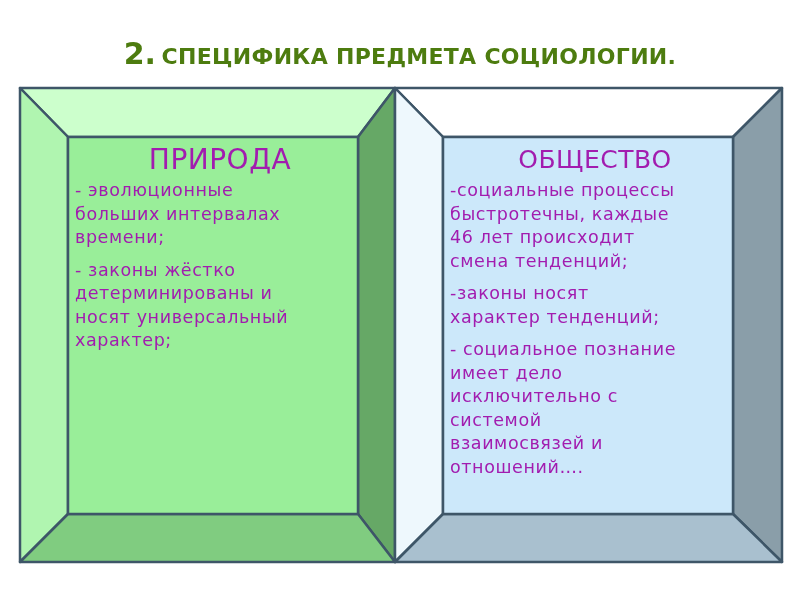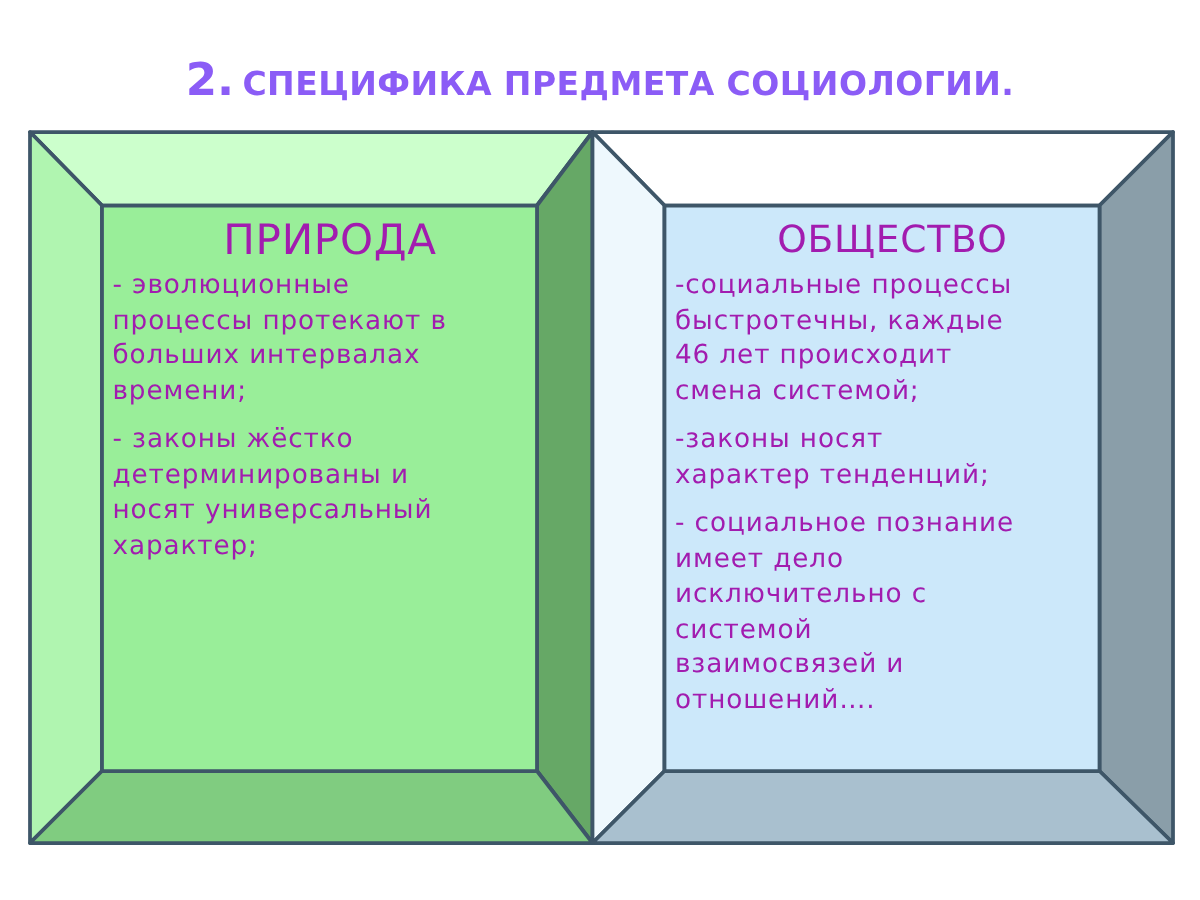--- a/index.html
+++ b/index.html
@@ -1,17 +1,17 @@
 <!DOCTYPE html>
 <html><head>
 <meta charset="utf-8">
 <style>
   html, body { margin:0; padding:0; }
   body { width:800px; height:600px; background:#ffffff; position:relative; overflow:hidden; font-family:"DejaVu Sans", sans-serif; }
-  .title { position:absolute; top:36px; left:0; width:800px; text-align:center; font-family:"DejaVu Sans", sans-serif; font-weight:bold; color:#8b5cf6; }
+  .title { position:absolute; top:36px; left:0; width:800px; text-align:center; font-family:"DejaVu Sans", sans-serif; font-weight:bold; color:#4d7c0f; }
   .title .num { font-size:30px; }
   .title .txt { font-size:22px; letter-spacing:0.3px; }
   svg.frame { position:absolute; left:0; top:0; }
   .panel-text { position:absolute; color:#a21caf; font-size:17.5px; line-height:23.5px; letter-spacing:0.6px; }
   .panel-head { font-size:28px; line-height:34px; text-align:center; letter-spacing:0.5px; margin-bottom:2px; }
   .panel-head.right { font-size:25px; }
   .item { margin-bottom:9px; }
   .item span { display:block; }
 </style>
 </head>
@@ -38,39 +38,38 @@
     <polygon points="782,88 782,562 733,514 733,137" fill="#8a9ea9"></polygon>
     <polygon points="395,562 443,514 733,514 782,562" fill="#a9c0cf"></polygon>
     <rect x="443" y="137" width="290" height="377" fill="#cce8fa"></rect>
   </g>
 </svg>
 
 <div class="panel-text" style="left:75px; top:143px; width:290px;">
   <div class="panel-head">ПРИРОДА</div>
   <div class="item">
     <span>- эволюционные</span>
-    <span>процессы протекают в</span>
     <span>больших интервалах</span>
     <span>времени;</span>
   </div>
   <div class="item">
     <span>- законы жёстко</span>
     <span>детерминированы и</span>
     <span>носят универсальный</span>
     <span>характер;</span>
   </div>
 </div>
 
 <div class="panel-text" style="left:450px; top:143px; width:290px;">
   <div class="panel-head right">ОБЩЕСТВО</div>
   <div class="item">
     <span>-социальные процессы</span>
     <span>быстротечны, каждые</span>
     <span>46 лет происходит</span>
-    <span>смена системой;</span>
+    <span>смена тенденций;</span>
   </div>
   <div class="item">
     <span>-законы носят</span>
     <span>характер тенденций;</span>
   </div>
   <div class="item">
     <span>- социальное познание</span>
     <span>имеет дело</span>
     <span>исключительно с</span>
     <span>системой</span>

